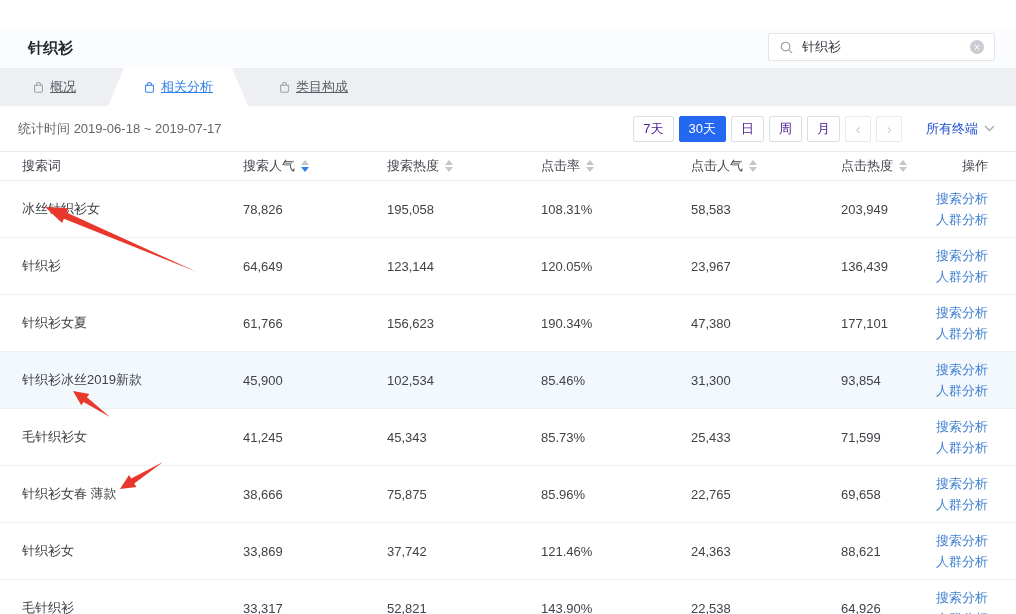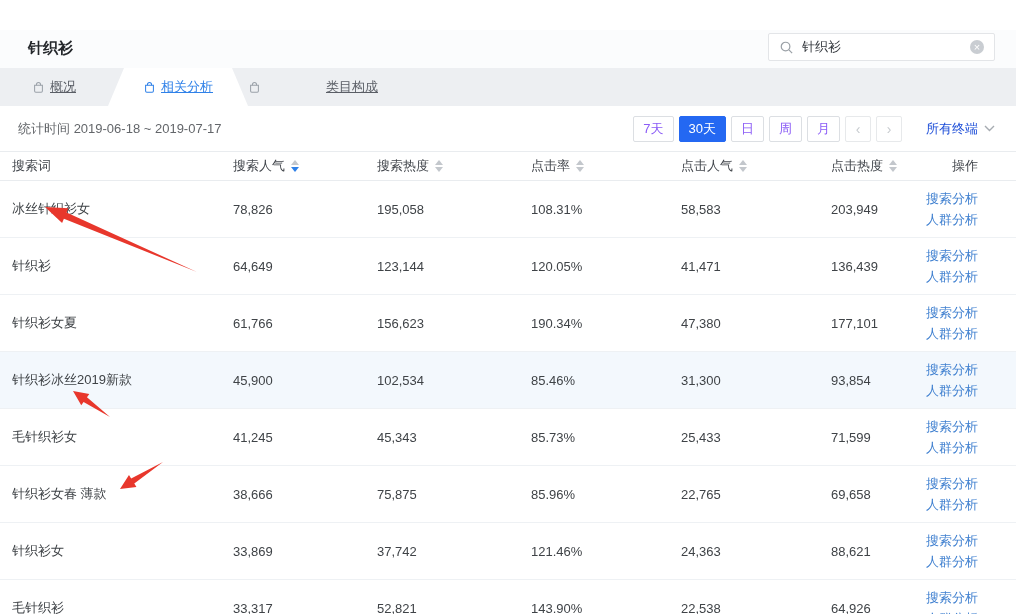--- a/index.html
+++ b/index.html
@@ -27,51 +27,51 @@
 
   
   .tabbar{height:38px;background:#edeff2;display:flex;align-items:stretch;}
   .tab{
     display:flex;align-items:center;justify-content:center;gap:5px;
     font-size:13px;color:#5a5e66;cursor:pointer;text-decoration:underline;
   }
   .tab .bag-icon{color:#9aa1a9;}
   .tab.t1{width:108px;}
   .tab.t2{width:140px;}
-  .tab.t3{width:130px;justify-content:space-between;}
+  .tab.t3{width:130px;}
   .tab.active{
     background:#fff;color:var(--tab-blue,#2f81e8);
     clip-path:polygon(16px 0,calc(100% - 16px) 0,100% 100%,0 100%);
   }
   .tab.active .bag-icon{color:var(--tab-blue,#2f81e8);}
 
   
   .toolbar{
     height:45px;background:#fff;display:flex;align-items:center;
     justify-content:space-between;padding:0 21px 0 18px;box-sizing:border-box;
   }
   .stat-time{font-size:13px;color:#63666a;}
   .controls{display:flex;align-items:center;}
   .btn{
     height:26px;min-width:26px;padding:0 9px;margin-left:5px;box-sizing:border-box;
     background:#fff;border:1px solid #dcdfe3;border-radius:2px;
-    font-size:13px;color:#8b5cf6;font-family:inherit;cursor:pointer;
+    font-size:13px;color:#4c1d95;font-family:inherit;cursor:pointer;
     display:flex;align-items:center;justify-content:center;
   }
   .btn.active{background:var(--accent,#2468f2);border-color:var(--accent,#2468f2);color:#fff;}
   .btn.pager{color:#c6cace;border-color:#e7e9eb;padding:0 8px;font-size:14px;}
   .terminal{display:flex;align-items:center;gap:6px;margin-left:24px;font-size:13px;color:#1d4ed8;cursor:pointer;}
   .terminal .chev{color:#a6abb1;}
 
   
   .table{border-top:1px solid #e9ecef;}
   .row{
     display:grid;
     grid-template-columns:221px 144px 154px 150px 150px 100px 75px;
-    padding-left:12px;box-sizing:border-box;
+    padding-left:22px;box-sizing:border-box;
   }
   .thead{height:29px;border-bottom:1px solid #e9ecef;}
   .thead .cell{display:flex;align-items:center;font-size:13px;color:#41454b;}
   .cell{display:flex;align-items:center;font-size:13px;color:#3f4347;white-space:nowrap;}
   .body-row{height:57px;border-bottom:1px solid #eef1f4;background:#fff;}
   .body-row.highlight{background:var(--hl-bg,#f3f8fd);}
   .cell-actions-head{justify-content:flex-end;padding-right:28px;}
   .cell-actions{
     flex-direction:column;align-items:flex-end;justify-content:center;
     padding-right:28px;gap:1px;overflow:visible;
@@ -207,21 +207,21 @@
           <div class="cell cell-actions">
             <a class="action-link">搜索分析</a>
             <a class="action-link">人群分析</a>
           </div>
         </div>
         <div class="row body-row">
           <div class="cell">针织衫</div>
           <div class="cell">64,649</div>
           <div class="cell">123,144</div>
           <div class="cell">120.05%</div>
-          <div class="cell">41,471</div>
+          <div class="cell">23,967</div>
           <div class="cell">136,439</div>
           <div class="cell cell-actions">
             <a class="action-link">搜索分析</a>
             <a class="action-link">人群分析</a>
           </div>
         </div>
         <div class="row body-row">
           <div class="cell">针织衫女夏</div>
           <div class="cell">61,766</div>
           <div class="cell">156,623</div>

